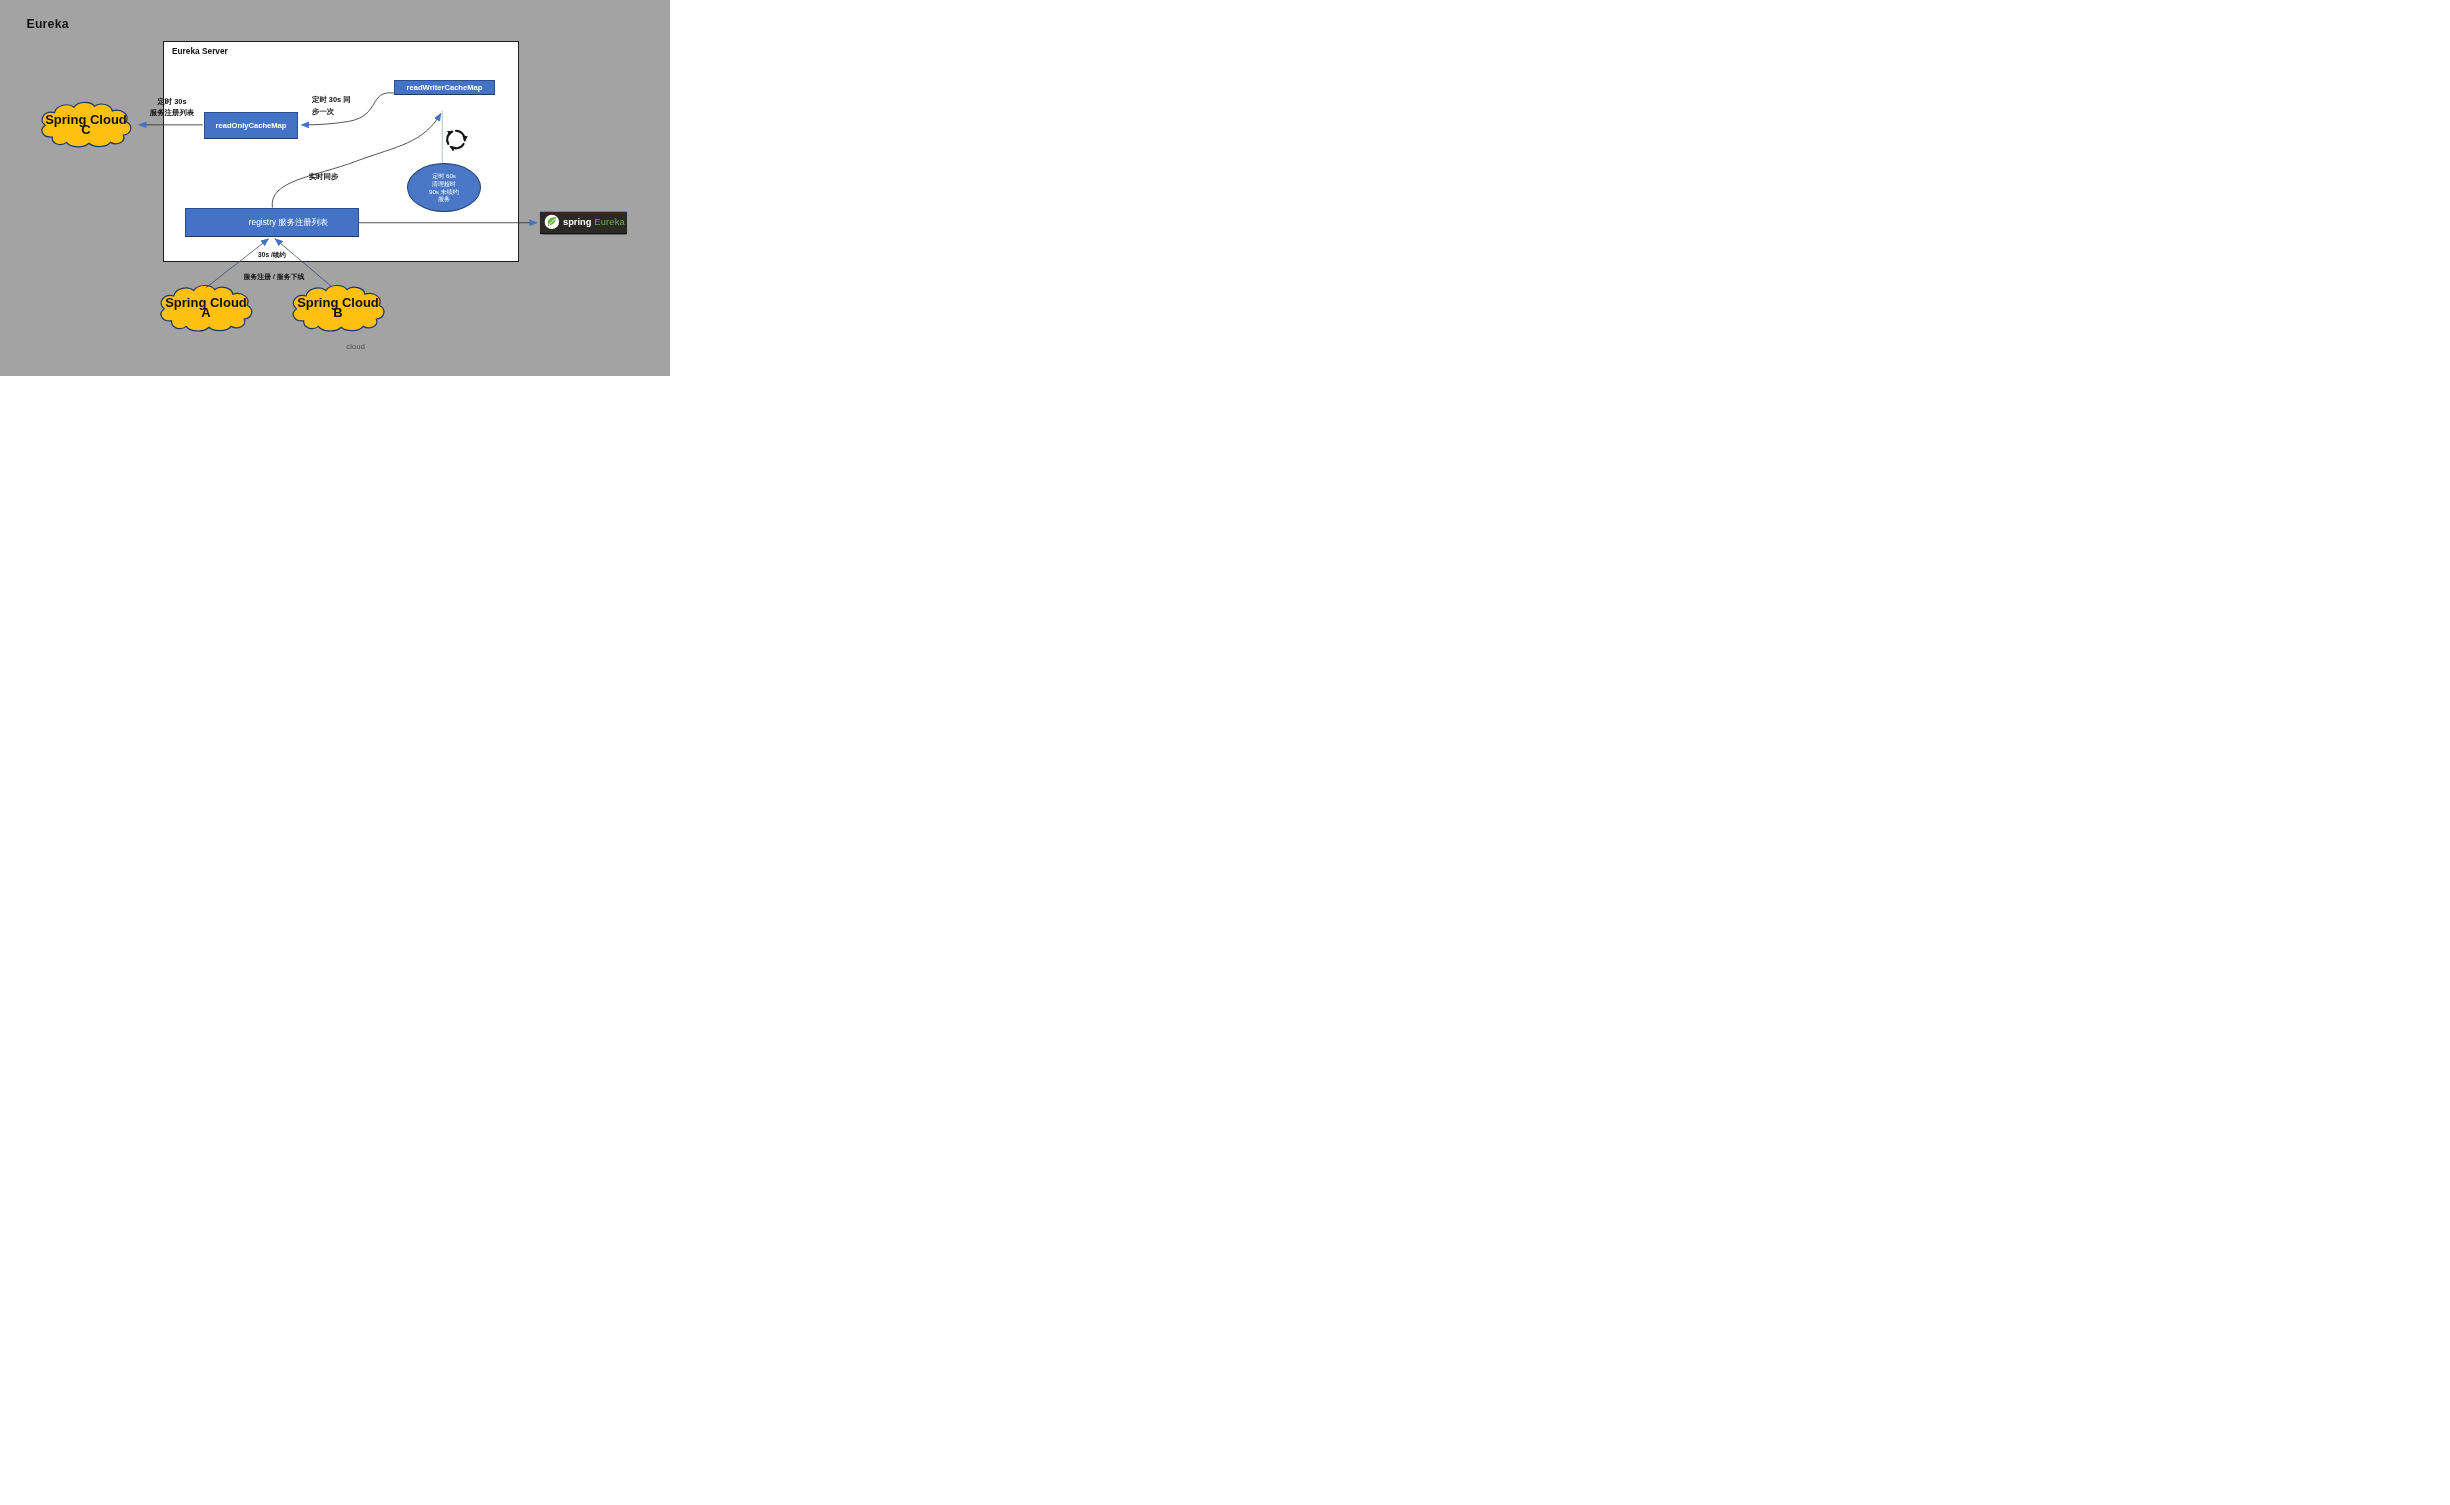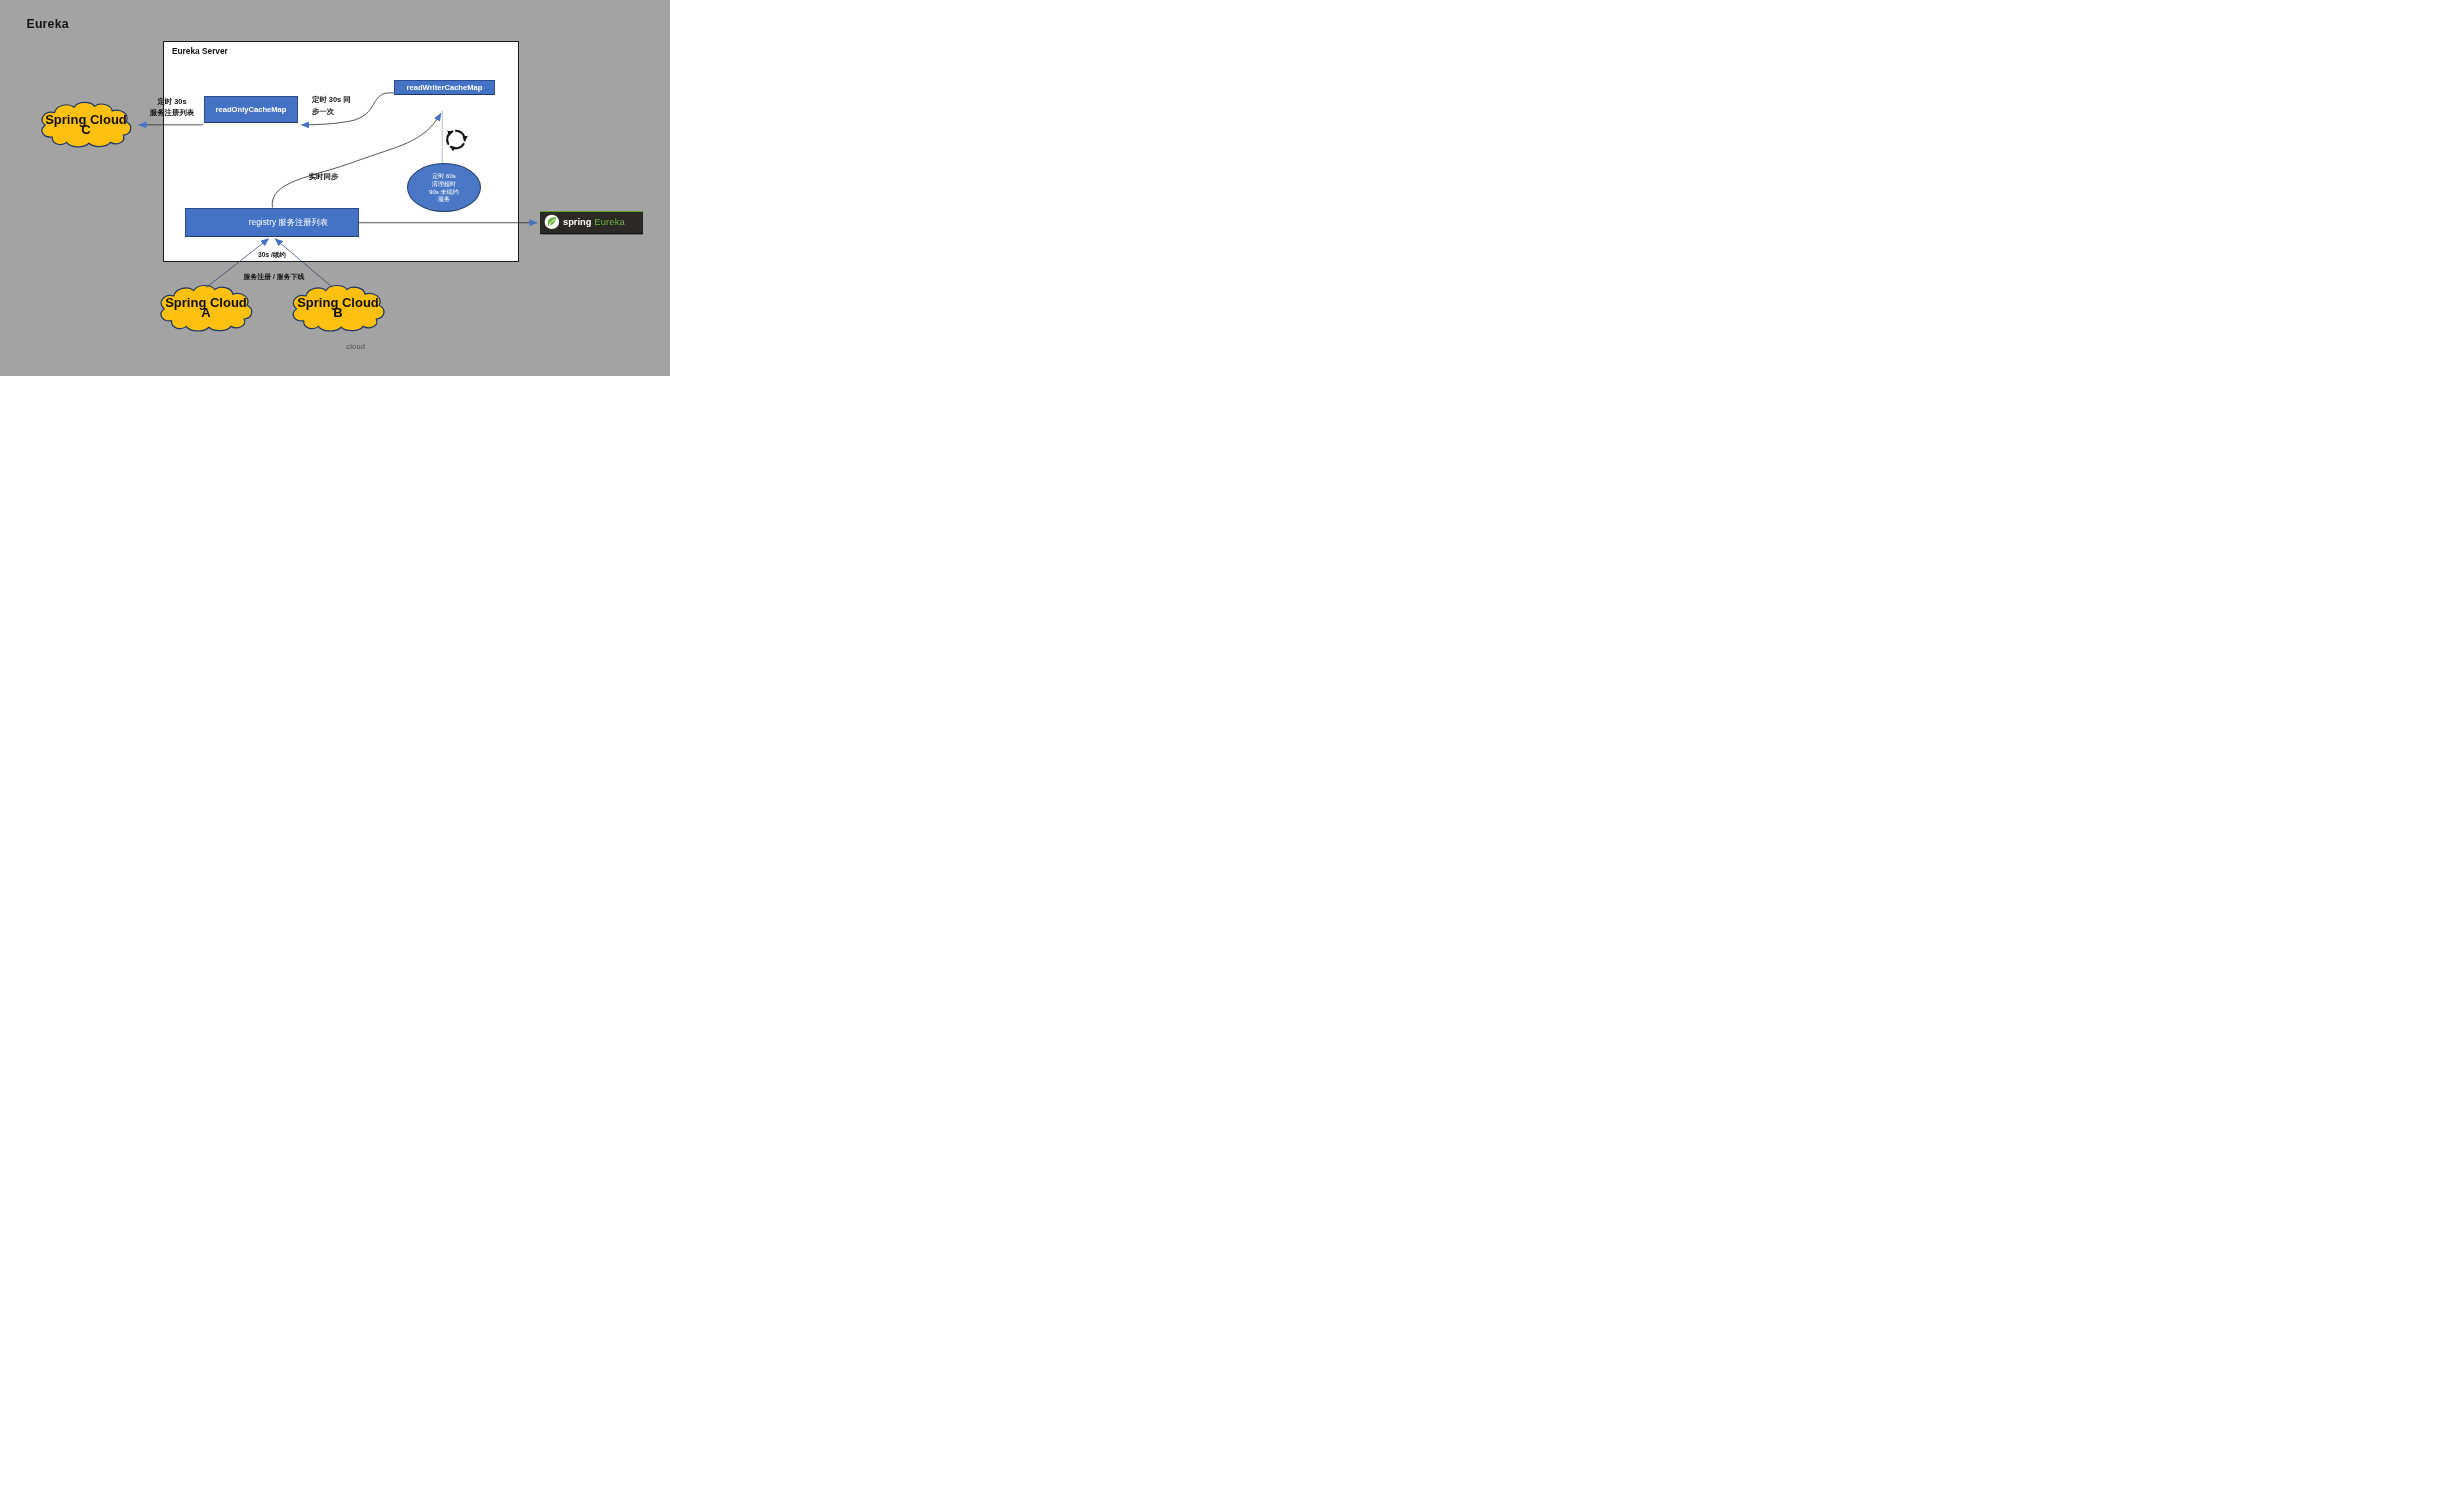--- a/index.html
+++ b/index.html
@@ -17,41 +17,41 @@
   }
   .server-label{
     left:172px;top:46px;font-size:8.3px;font-weight:bold;color:#111;z-index:3;
   }
   .svg-layer{left:0;top:0;z-index:2;}
   .bluebox{
     background:#4472c4;border:0.5px solid #2c4d8e;border-bottom:1.5px solid #1f3864;
     box-sizing:border-box;color:#ffffff;display:flex;align-items:center;justify-content:center;
     text-align:center;z-index:3;
   }
-  .box-readonly{left:204px;top:96px;width:94px;height:26.5px;font-size:7.6px;font-weight:bold;}
+  .box-readonly{left:204px;top:112px;width:94px;height:26.5px;font-size:7.6px;font-weight:bold;}
   .box-readwriter{left:394px;top:80px;width:101px;height:15px;font-size:7.6px;font-weight:bold;}
   .box-registry{left:185px;top:208px;width:174px;height:29px;font-size:8.3px;font-weight:500;padding-left:33px;}
   .evict-ellipse{
     left:407px;top:163px;width:74px;height:49px;border-radius:50%;
     background:#4a78c6;border:1px solid #24406e;box-sizing:border-box;z-index:3;
     display:flex;flex-direction:column;align-items:center;justify-content:center;
     color:#fff;font-size:6.1px;line-height:7.6px;text-align:center;
   }
   .edge-label{color:#111;font-weight:bold;text-align:center;z-index:4;}
   .lbl-fetch{left:118px;top:97px;width:108px;font-size:7.4px;line-height:10.8px;}
   .lbl-sync{left:312px;top:94px;width:69px;font-size:7.4px;line-height:11.8px;text-align:left;}
   .lbl-realtime{left:289px;top:172px;width:69px;font-size:7.4px;}
   .lbl-renew{left:240px;top:251px;width:64px;font-size:6.6px;}
   .lbl-register{left:224px;top:272px;width:100px;font-size:6.9px;}
   .cloud-text{z-index:4;text-align:center;color:#101010;font-weight:bold;font-size:13px;line-height:9.8px;}
   .cloud-text-c{left:37px;top:115px;width:98px;}
   .cloud-text-a{left:156px;top:298px;width:100px;}
   .cloud-text-b{left:288px;top:298px;width:100px;}
   .spring-logo{
-    left:540px;top:211px;width:103px;height:22.5px;background:#2b2926;
+    left:540px;top:211px;width:87px;height:22.5px;background:#2b2926;
     border-top:1.5px solid #5ea526;border-bottom:0.5px solid #111;box-sizing:border-box;
     display:flex;align-items:center;padding-left:3.9px;z-index:3;box-shadow:0 0.5px 1px rgba(0,0,0,0.35);
   }
   .logo-leaf{width:15.7px;height:15.7px;flex:0 0 auto;}
   .logo-spring{color:#ffffff;font-weight:bold;font-size:9.3px;margin-left:3.4px;}
   .logo-eureka{color:#6db33f;font-weight:400;font-size:9.3px;margin-left:2.9px;letter-spacing:0.2px;}
   .footer-text{
     left:321px;top:342px;width:44px;text-align:right;
     font-size:7.4px;color:#4a4a4a;font-weight:400;letter-spacing:0.2px;z-index:3;
   }

